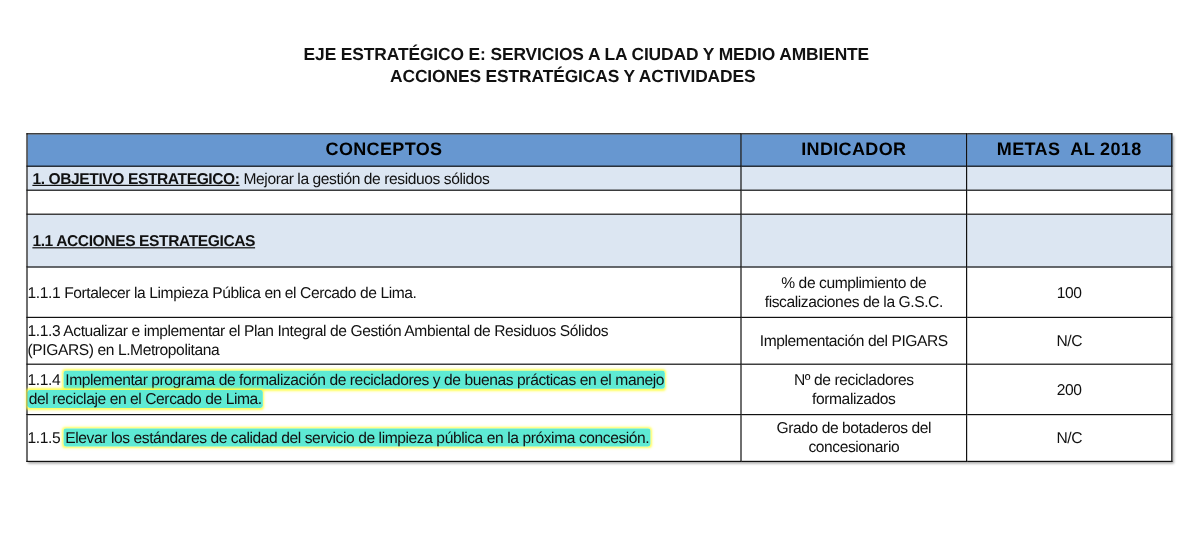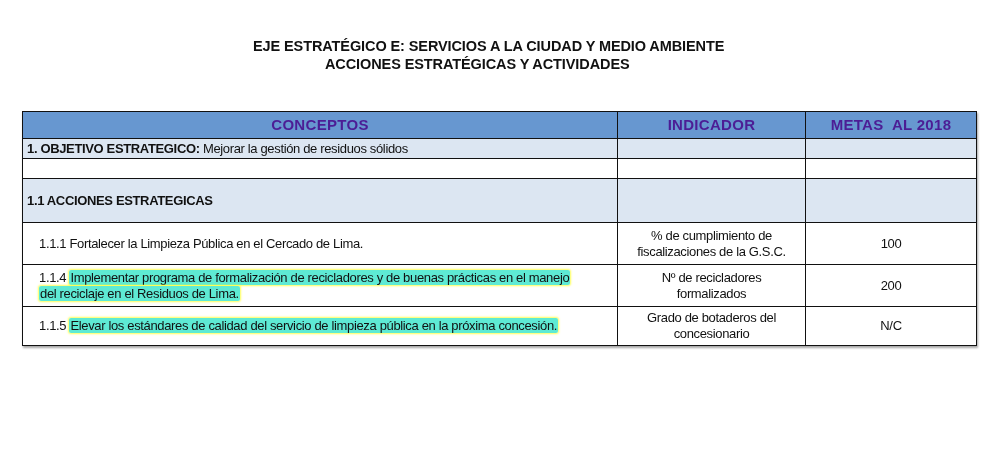--- a/index.html
+++ b/index.html
@@ -18,37 +18,37 @@
   table.plan td, table.plan th {
     border: 1.5px solid #111;
     font-size: 13px; font-weight: normal; letter-spacing: -0.35px;
     vertical-align: middle; line-height: 16px;
   }
   col.c1 { width: 595px; }
   col.c2 { width: 188px; }
   col.c3 { width: 171px; }
 
   tr.hdr th {
-    background: #6797d0; color: #4c1d95; font-weight: bold; font-size: 15px;
+    background: #6797d0; color: #000000; font-weight: bold; font-size: 15px;
     height: 27px; text-align: center; letter-spacing: 0.3px;
   }
   tr.shade td { background: #dce6f2; }
   tr.r-obj td { height: 20px; padding-left: 4px; }
   tr.r-empty td { height: 20px; }
   tr.r-acc td { height: 44px; padding-left: 4px; }
   tr.r-111 td { height: 42px; }
   tr.r-112 td { height: 37px; }
   tr.r-113 td { height: 39px; }
   tr.r-114 td { height: 42px; }
   tr.r-115 td { height: 39px; }
   tr.r-116 td { height: 37px; }
 
-  td.concept { padding-left: 16px; text-align: left; }
+  td.concept { padding-left: 0; text-align: left; }
   td.ind, td.meta { text-align: center; padding: 0 3px; }
-  b.bold { font-weight: bold; }
+  b.bold { font-weight: bold; text-decoration: underline; }
 
   .hl {
     background: #5eead4;
     box-shadow: 0 0 2px 1px rgba(255,255,60,0.85);
     border-radius: 2px;
     padding: 0 1px;
   }
 </style>
 </head>
 <body>
@@ -89,23 +89,28 @@
     <td></td>
   </tr>
 
   <tr class="r-111">
     <td class="concept"><span>1.1.1</span> <span>Fortalecer la Limpieza Pública en el Cercado de Lima.</span></td>
     <td class="ind"><span>% de cumplimiento de</span><br><span>fiscalizaciones de la G.S.C.</span></td>
     <td class="meta">100</td>
   </tr>
 
 
+  <tr class="r-113">
+    <td class="concept"><span>1.1.3</span> <span>Actualizar e implementar el Plan Integral de Gestión Ambiental de Residuos Sólidos</span><br><span>(PIGARS) en L.Metropolitana</span></td>
+    <td class="ind">Implementación del PIGARS</td>
+    <td class="meta">N/C</td>
+  </tr>
 
   <tr class="r-114">
-    <td class="concept"><span>1.1.4</span> <span class="hl">Implementar programa de formalización de recicladores y de buenas prácticas en el manejo</span><br><span class="hl">del reciclaje en el Residuos de Lima.</span></td>
+    <td class="concept"><span>1.1.4</span> <span class="hl">Implementar programa de formalización de recicladores y de buenas prácticas en el manejo</span><br><span class="hl">del reciclaje en el Cercado de Lima.</span></td>
     <td class="ind"><span>Nº de recicladores</span><br><span>formalizados</span></td>
     <td class="meta">200</td>
   </tr>
 
   <tr class="r-115">
     <td class="concept"><span>1.1.5</span> <span class="hl">Elevar los estándares de calidad del servicio de limpieza pública en la próxima concesión.</span></td>
     <td class="ind"><span>Grado de botaderos del</span><br><span>concesionario</span></td>
     <td class="meta">N/C</td>
   </tr>
 

